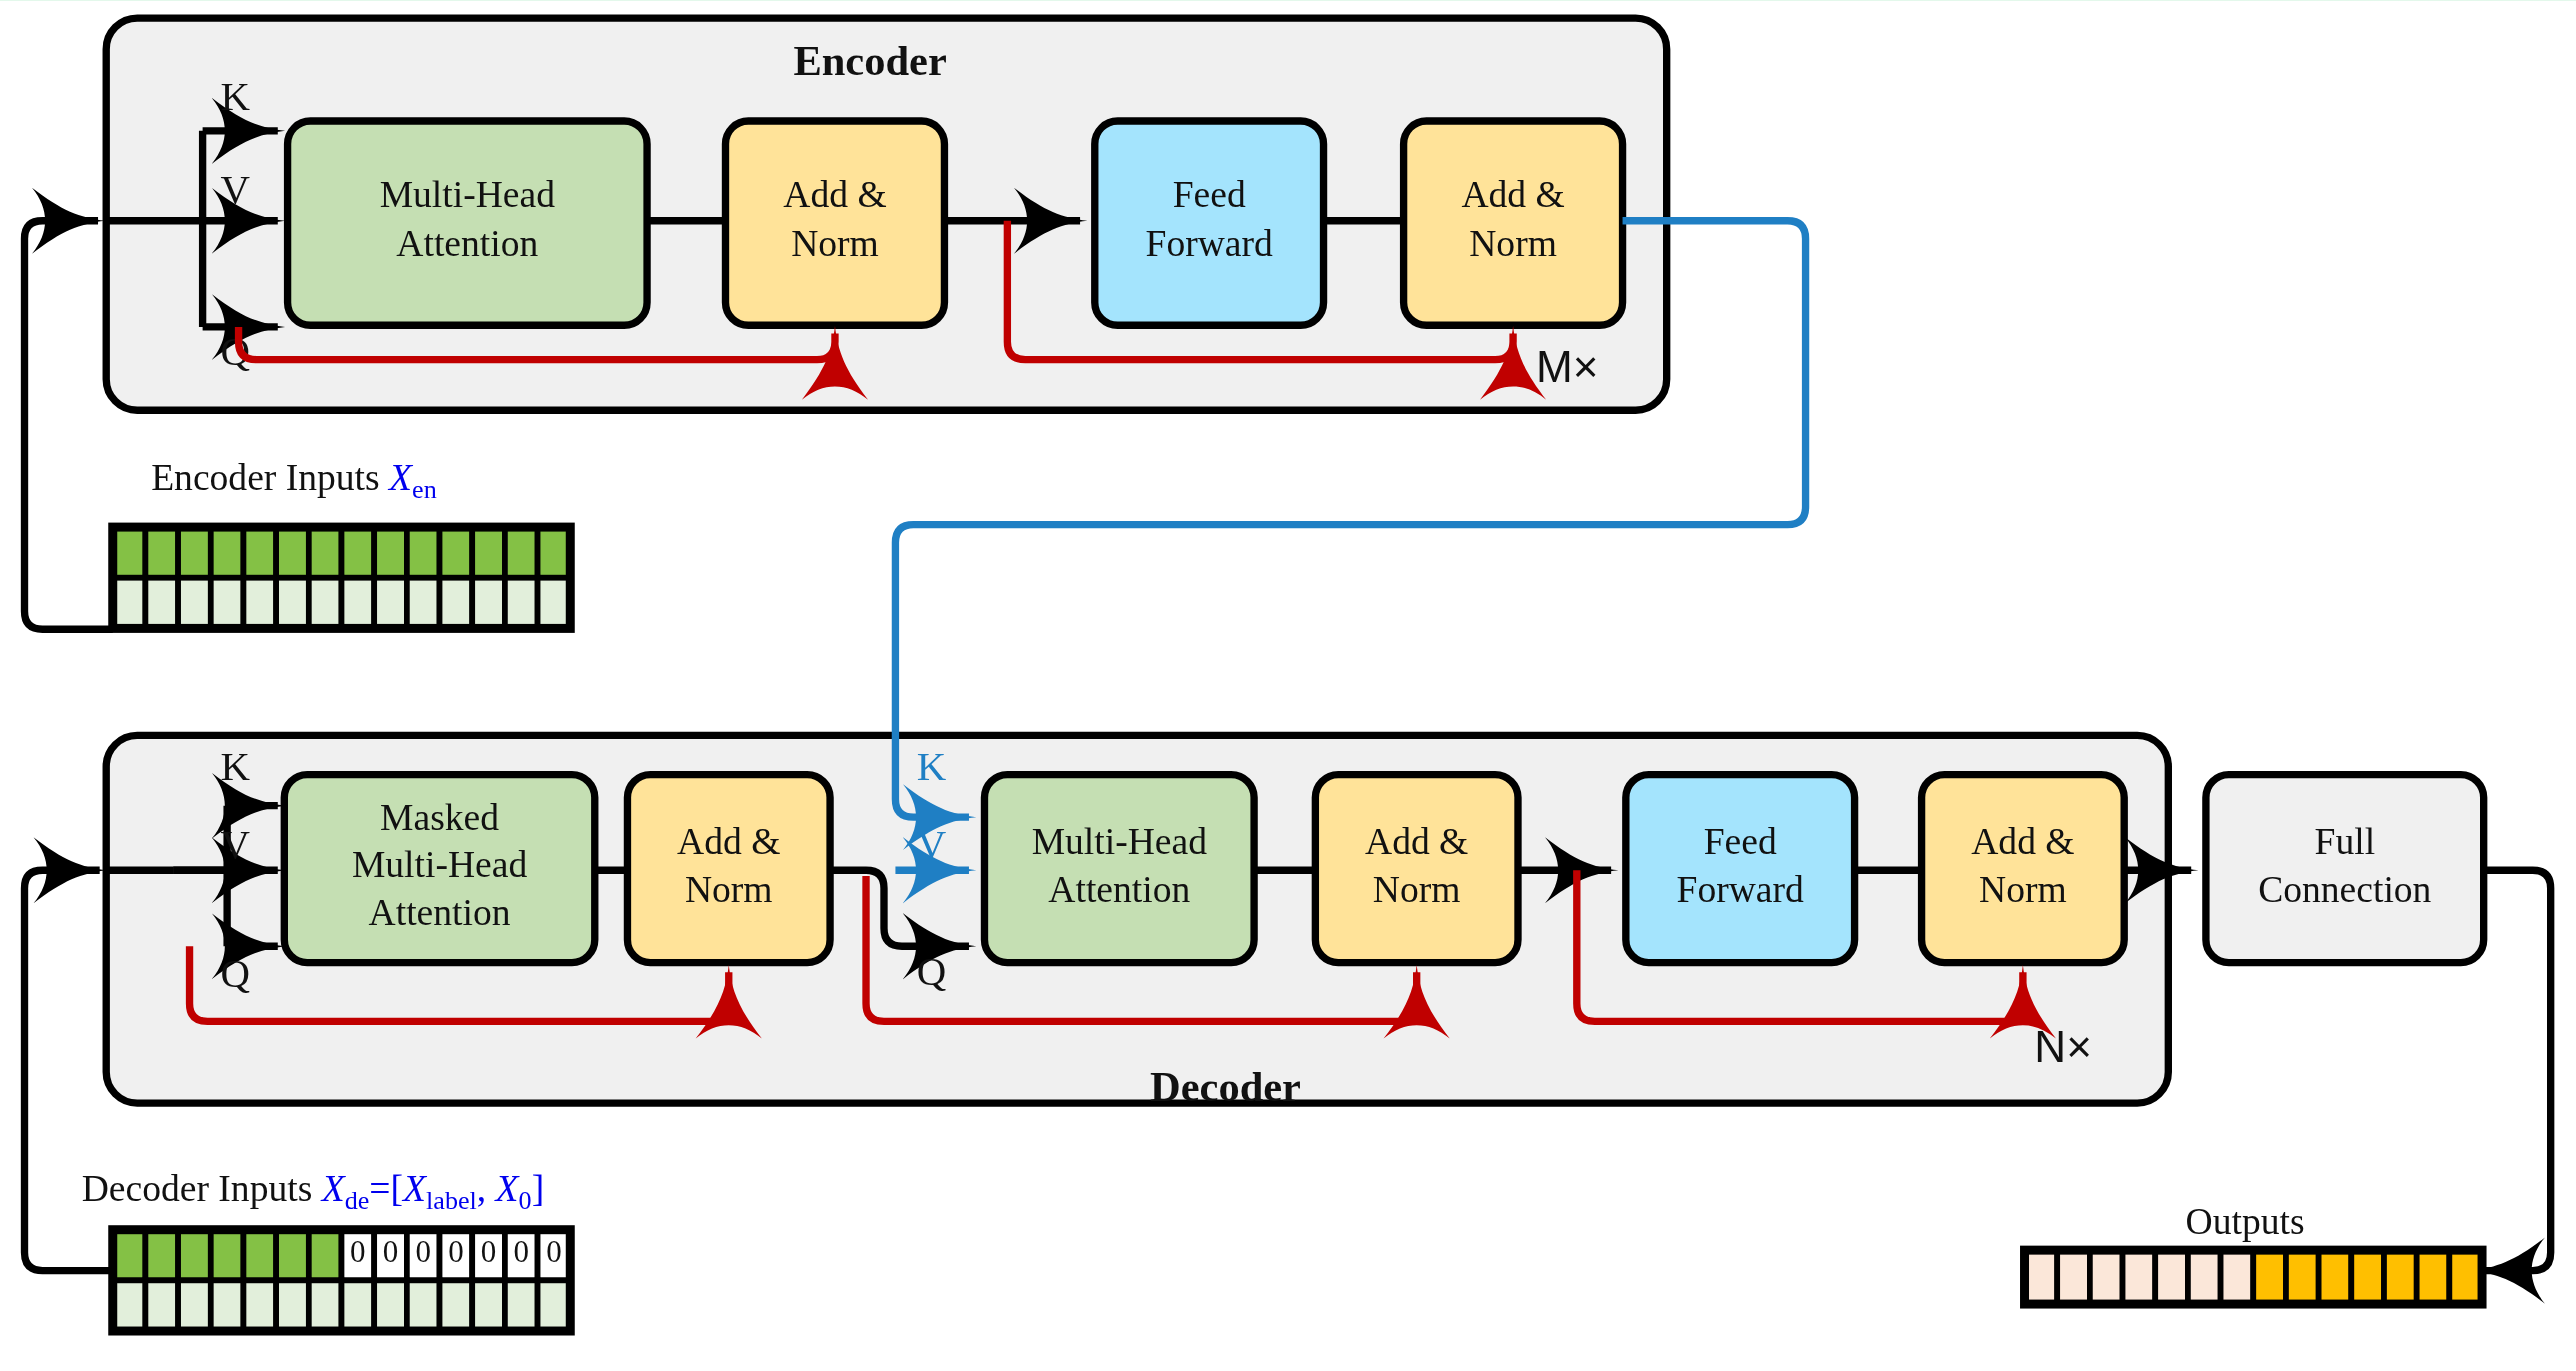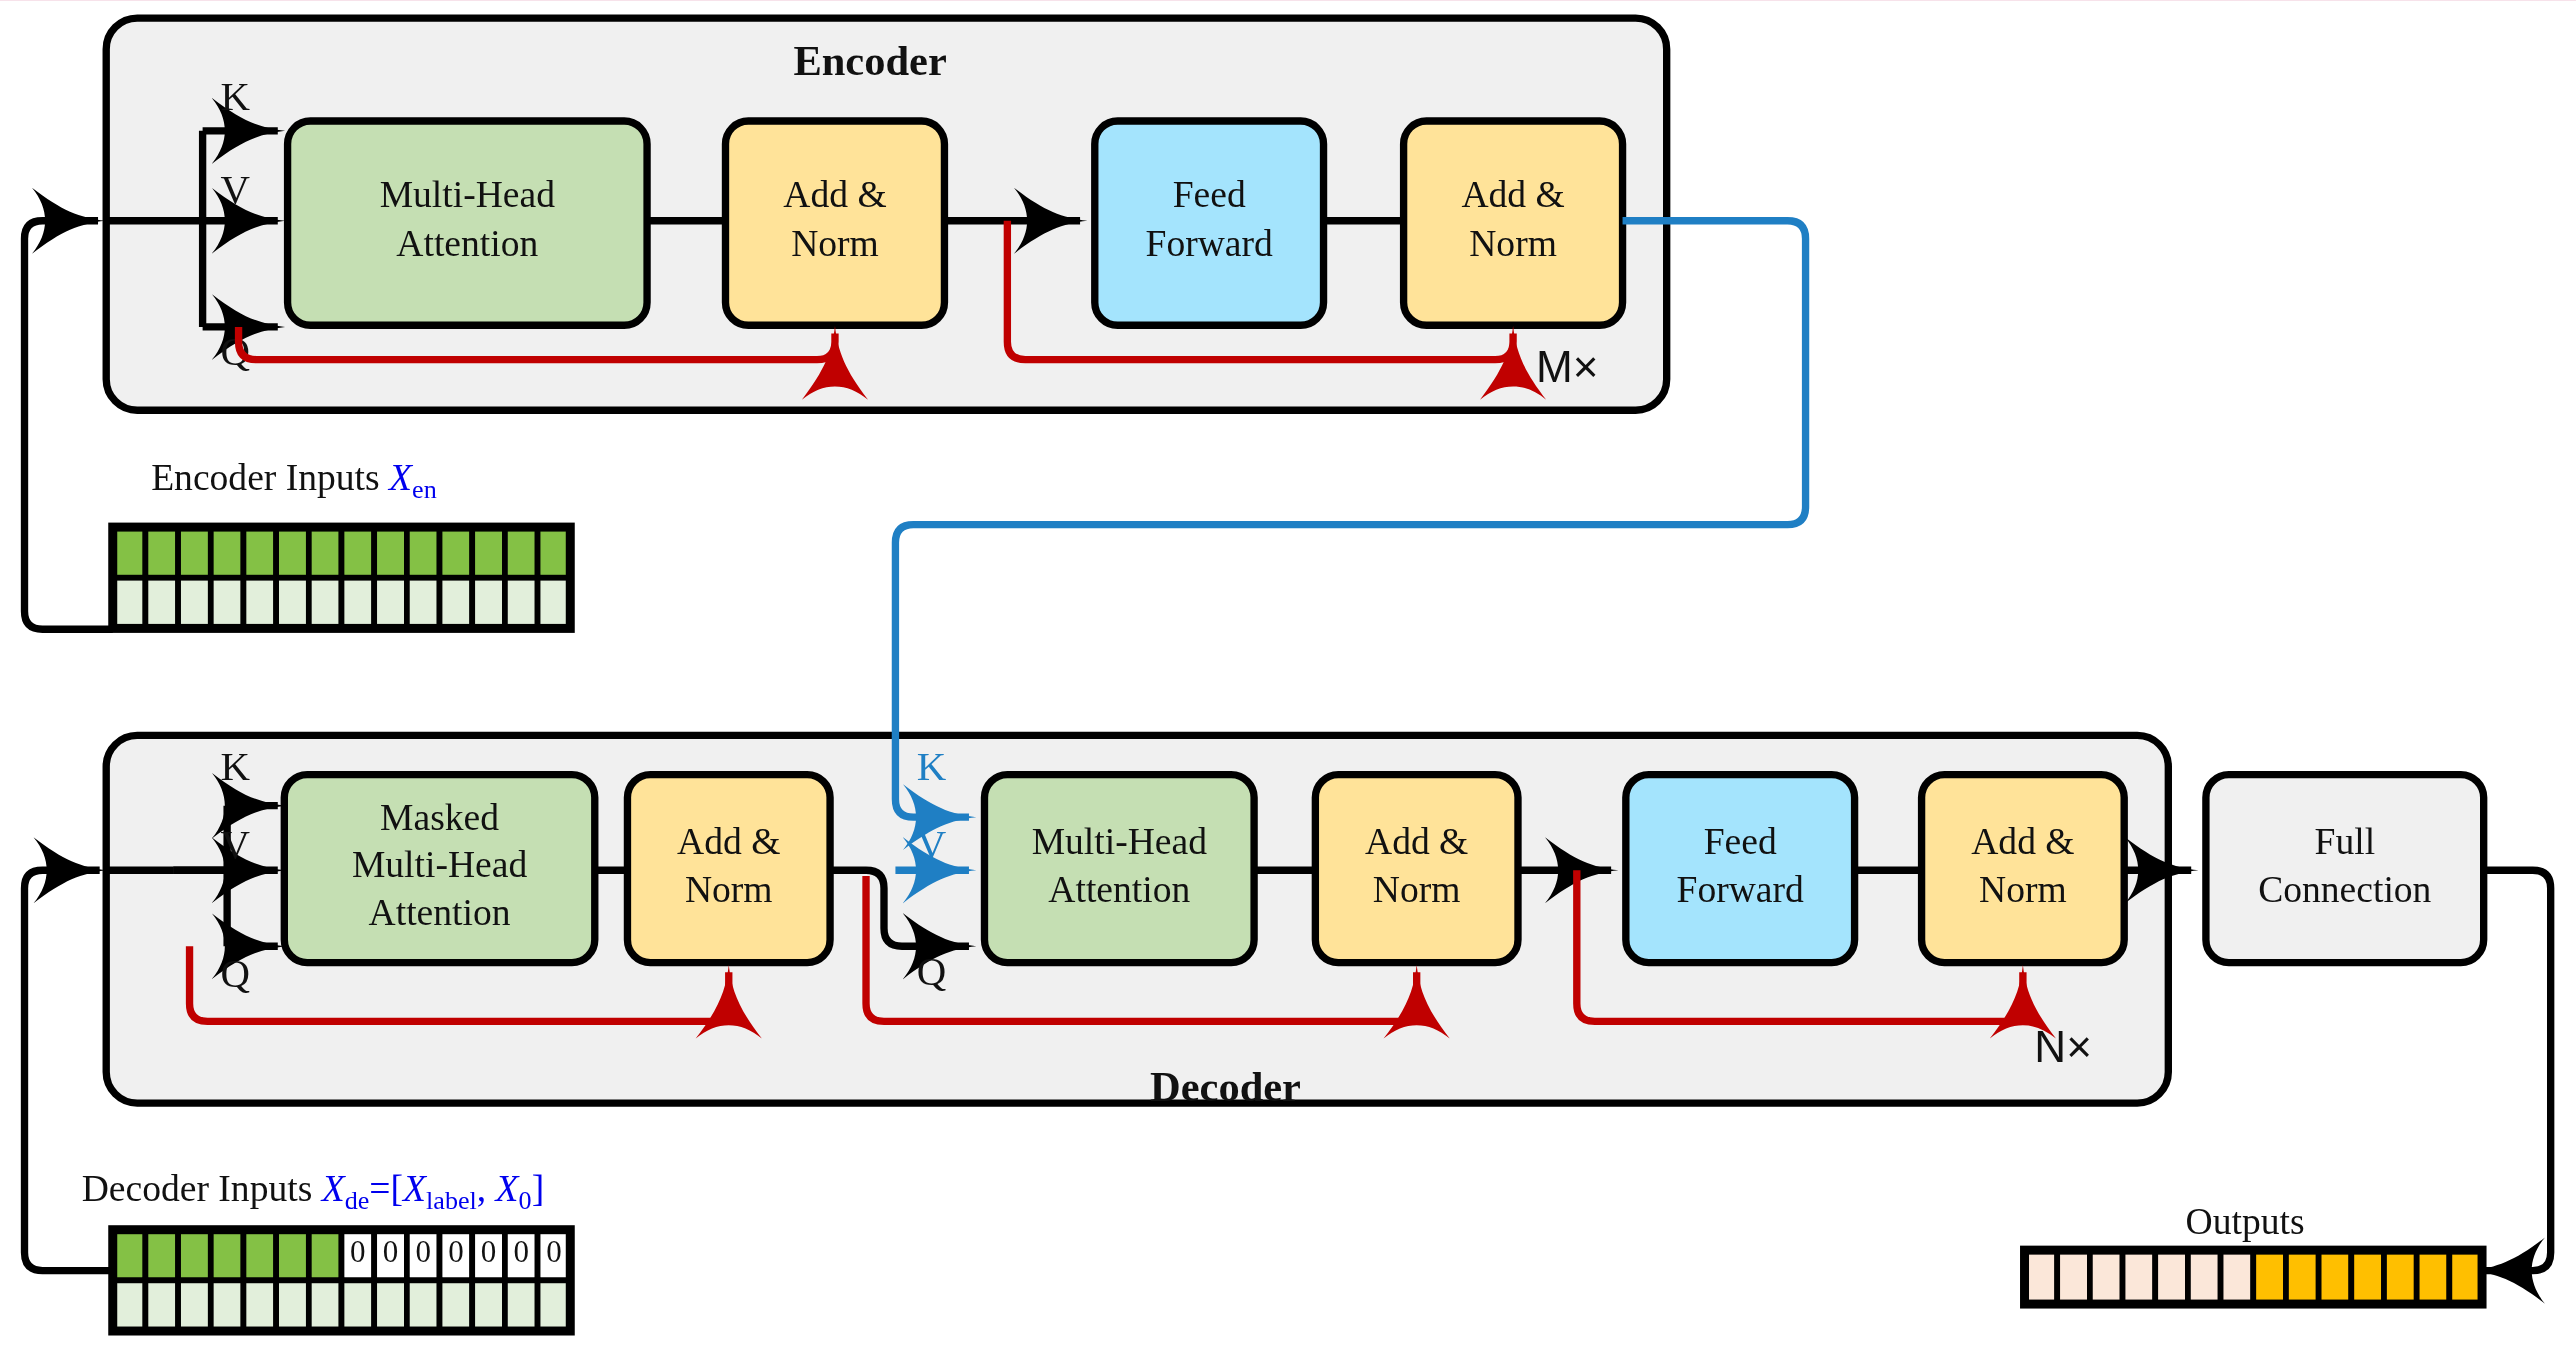--- a/index.html
+++ b/index.html
@@ -1,17 +1,17 @@
 <!DOCTYPE html>
 <html style="font-size:13px"><head>
 <meta charset="utf-8">
 <style>
   html,body{margin:0;padding:0;background:#ffffff;}
   body{font-family:"Liberation Serif", serif;}
-  #stage{position:relative;width:2576px;height:1372px;background:#be185d;overflow:hidden;}
+  #stage{position:relative;width:2576px;height:1372px;background:#22c55e;overflow:hidden;}
   svg{display:block;}
   .blk-label{font-family:"Liberation Serif", serif;font-size:46px;fill:#111;text-anchor:middle;dominant-baseline:middle;}
   .grp-title{font-family:"Liberation Serif", serif;font-size:52px;font-weight:bold;fill:#111;text-anchor:middle;}
   .rep-label{font-family:"Liberation Sans", sans-serif;font-size:54px;fill:#111;text-anchor:start;}
   .kvq{font-family:"Liberation Serif", serif;font-size:50px;fill:#111;text-anchor:middle;}
   .kvq-blue{font-family:"Liberation Serif", serif;font-size:50px;fill:#1f7fc4;text-anchor:middle;}
   .cap{font-family:"Liberation Serif", serif;font-size:46px;fill:#111;text-anchor:start;}
   .cap-mid{font-family:"Liberation Serif", serif;font-size:46px;fill:#111;text-anchor:middle;}
   .mathblue{font-family:"Liberation Serif", serif;font-size:46px;fill:#0000ee;}
   .mathblue-it{font-family:"Liberation Serif", serif;font-size:46px;fill:#0000ee;font-style:italic;}

